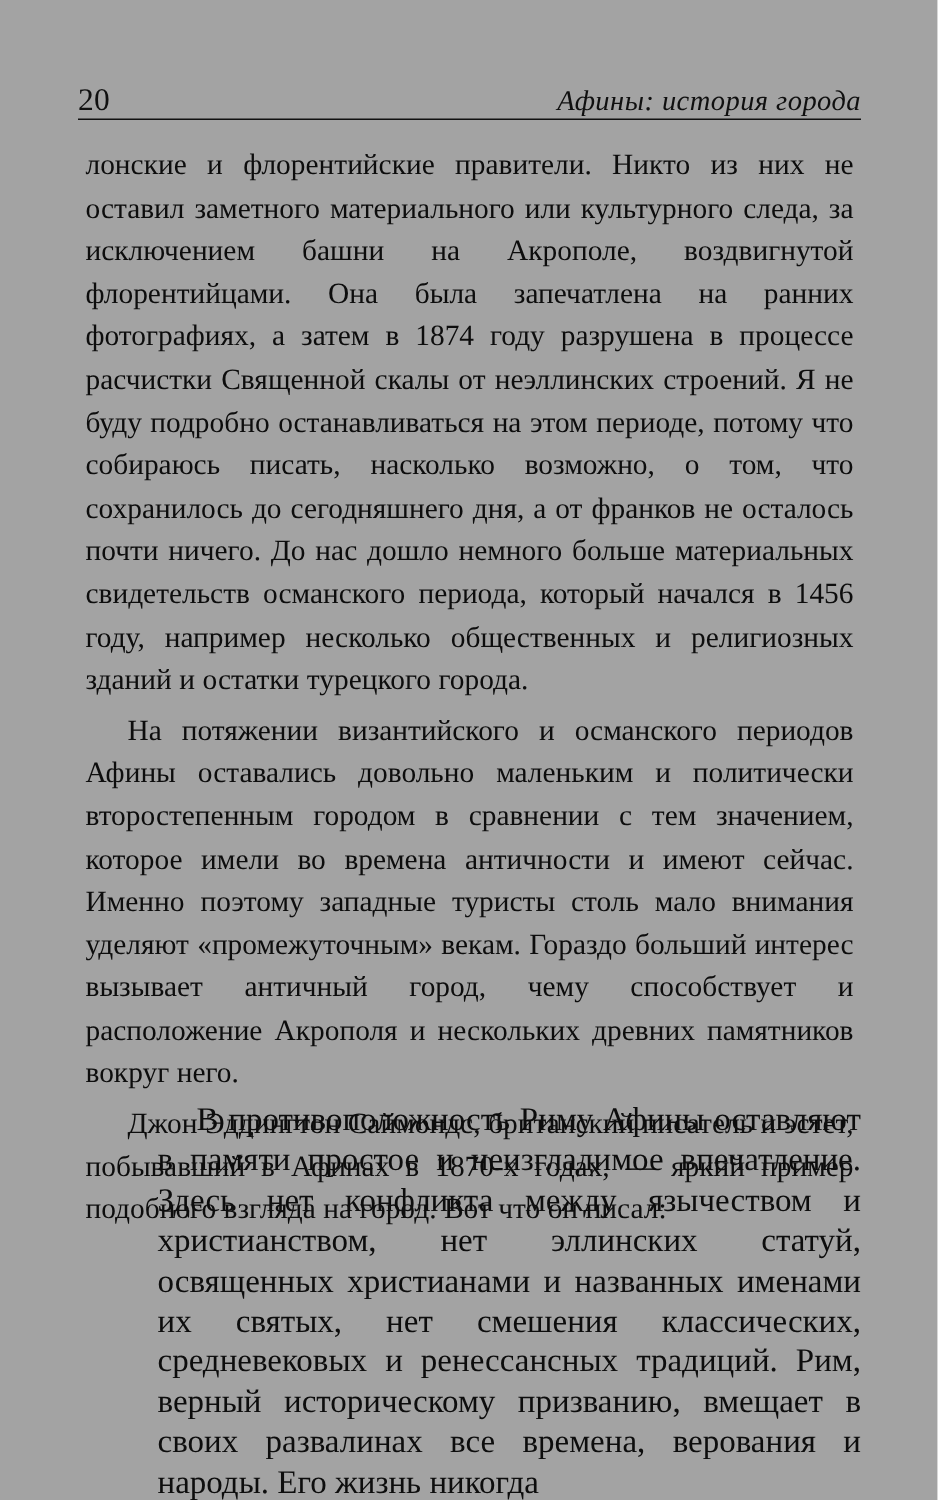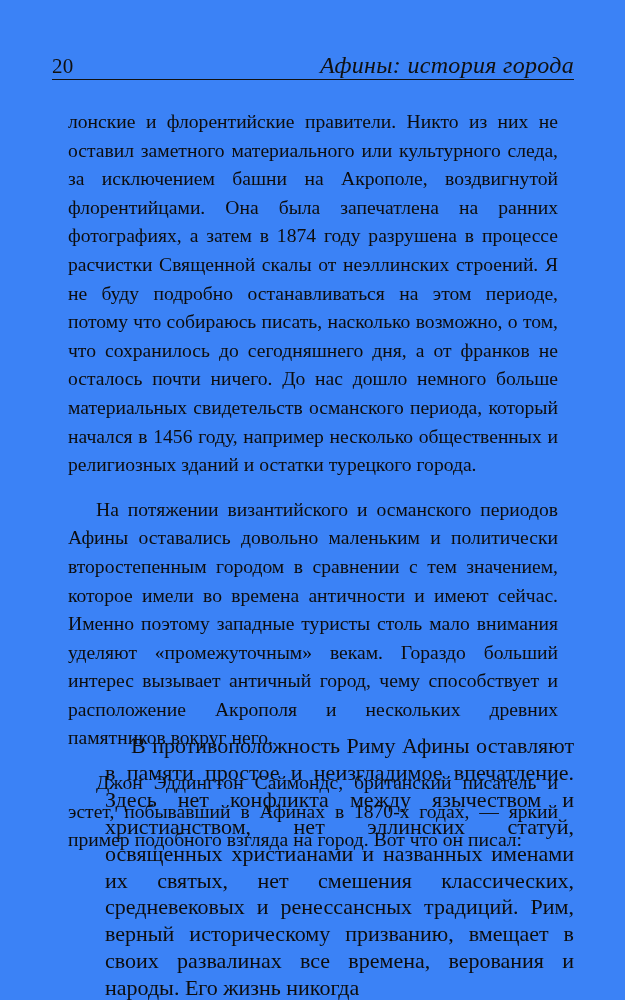--- a/index.html
+++ b/index.html
@@ -5,21 +5,21 @@
 <style>
   html, body {
     margin: 0;
     padding: 0;
     background: #ffffff;
   }
   .page {
     position: relative;
     width: 625px;
     height: 1000px;
-    background: #3b82f6;
+    background: #a3a3a3;
     overflow: hidden;
     font-family: "Liberation Serif", "DejaVu Serif", serif;
     color: #0d0d0d;
   }
 
   
   .running-head {
     position: absolute;
     left: 52px;
     top: 46px;
@@ -34,37 +34,37 @@
   }
   .folio {
     font-size: 21px;
     line-height: 1;
     letter-spacing: 0.2px;
     font-weight: 400;
     color: #101010;
   }
   .head-title {
     font-style: italic;
-    font-size: 24px;
+    font-size: 19px;
     line-height: 1;
     letter-spacing: 0.3px;
     color: #101010;
     white-space: nowrap;
   }
 
   
   .textblock {
     position: absolute;
     left: 52px;
     top: 92px;
     width: 522px;
   }
 
   p.body {
-    margin: 16px;
+    margin: 5px;
     font-size: 19.6px;
     line-height: 28.6px;
     text-align: justify;
     text-justify: inter-word;
     text-indent: 0;
     hyphens: manual;
     word-spacing: 0.1px;
   }
   p.body.indent {
     text-indent: 28px;

